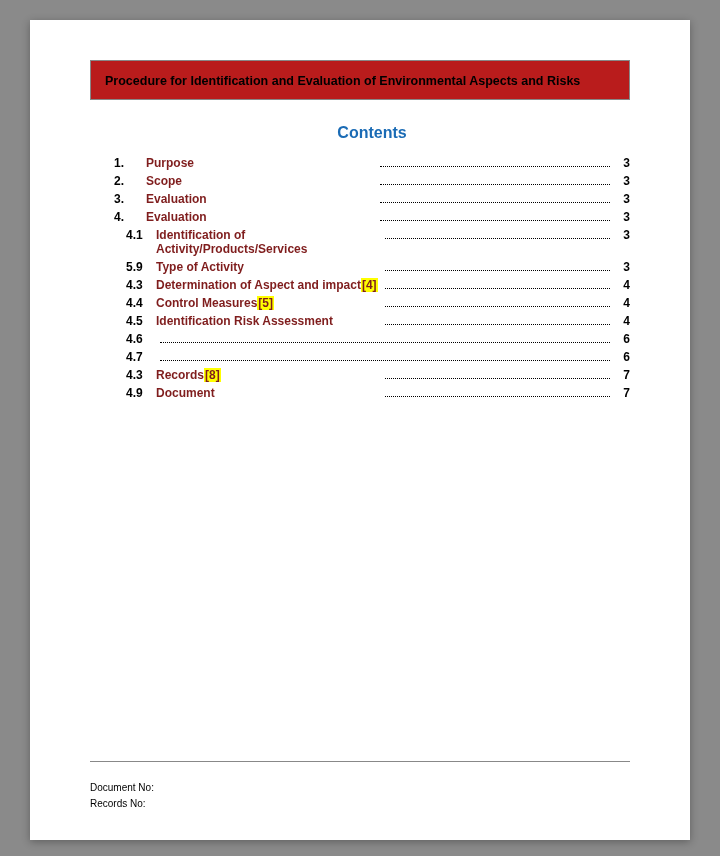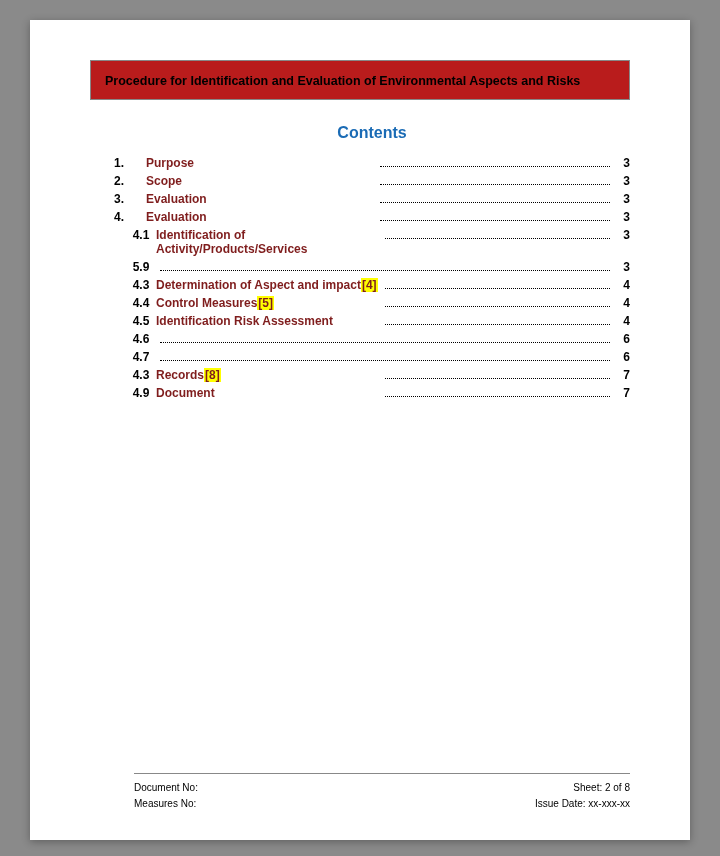--- a/index.html
+++ b/index.html
@@ -60,21 +60,20 @@
       min-width: 32px;
       color: #000;
     }
 
     .toc-sub-num {
       font-size: 12px;
       font-weight: bold;
       min-width: 42px;
       padding-left: 12px;
       color: #000;
-      text-align: center;
     }
 
     .toc-label {
       font-size: 12px;
       font-weight: bold;
       color: #7f1d1d;
       flex: 1;
       display: flex;
       align-items: baseline;
     }
@@ -98,25 +97,24 @@
       min-width: 16px;
       text-align: right;
     }
 
     .footer {
       position: absolute;
       bottom: 28px;
       left: 60px;
       right: 60px;
       border-top: 1px solid #888;
-      padding-top: 6px;
+      padding-top: 18px;
       display: flex;
       justify-content: space-between;
       align-items: flex-start;
-      margin-left: 44px;
     }
 
     .footer-left {
       font-size: 10px;
       color: #000;
       line-height: 1.6;
     }
 
     .footer-right {
       font-size: 10px;
@@ -174,20 +172,21 @@
 
       <div class="toc-row">
         <span class="toc-sub-num">4.1</span>
         <span class="toc-label">Identification of Activity/Products/Services</span>
         <span class="toc-dots"></span>
         <span class="toc-page">3</span>
       </div>
 
       <div class="toc-row">
         <span class="toc-sub-num">5.9</span>
+        <span class="toc-label">Type of Activity</span>
         <span class="toc-dots"></span>
         <span class="toc-page">3</span>
       </div>
 
       <div class="toc-row">
         <span class="toc-sub-num">4.3</span>
         <span class="toc-label">Determination of Aspect and impact <span class="highlight">[4]</span></span>
         <span class="toc-dots"></span>
         <span class="toc-page">4</span>
       </div>
@@ -231,21 +230,17 @@
         <span class="toc-dots"></span>
         <span class="toc-page">7</span>
       </div>
 
     </div>
   </div>
 
   <div class="footer">
     <div class="footer-left">
       <span>Document No:</span><br>
-      <span>Measures No:</span>
-    </div>
-    <div class="footer-right">
-      <span>Sheet: 2 of 8</span><br>
-      <span>Issue Date: xx-xxx-xx</span>
+      <span>Records No:</span>
     </div>
   </div>
 
 </div>
 
 </body></html>

